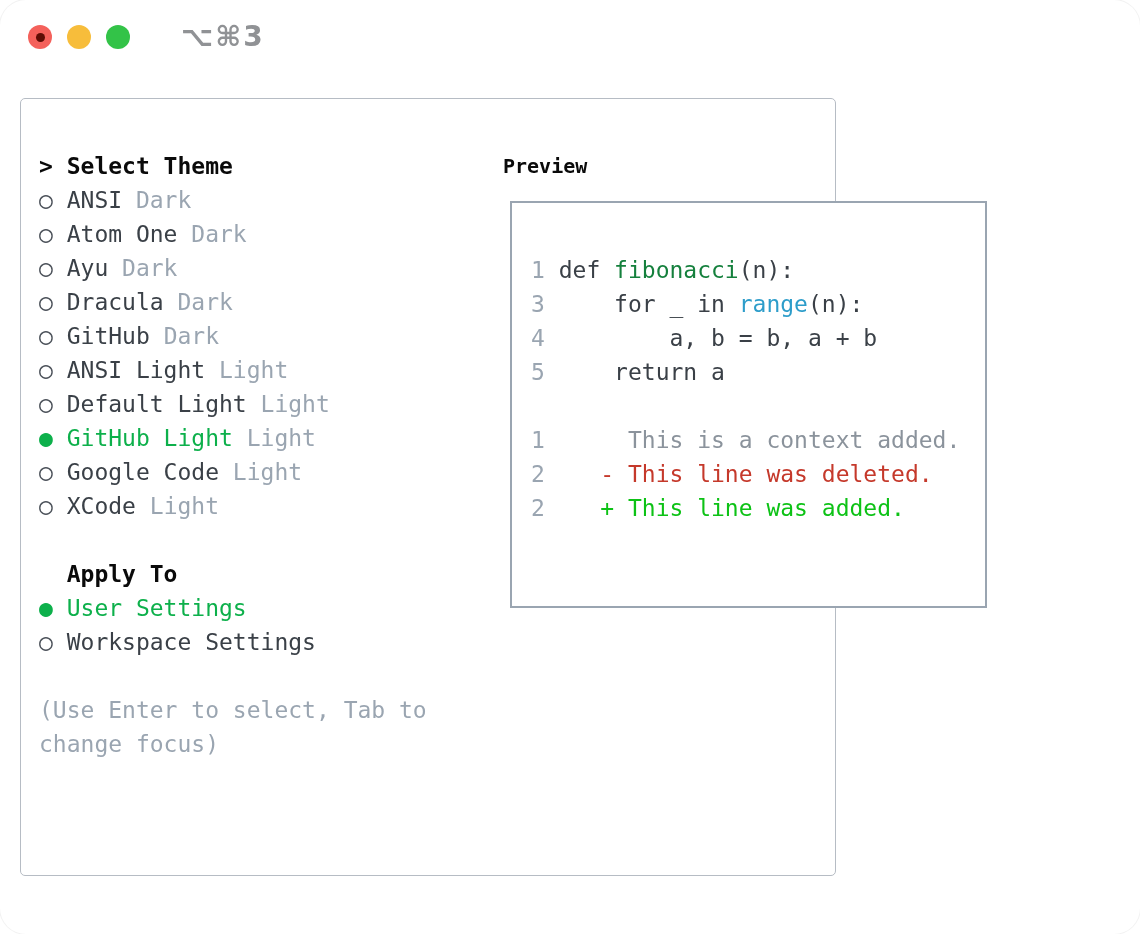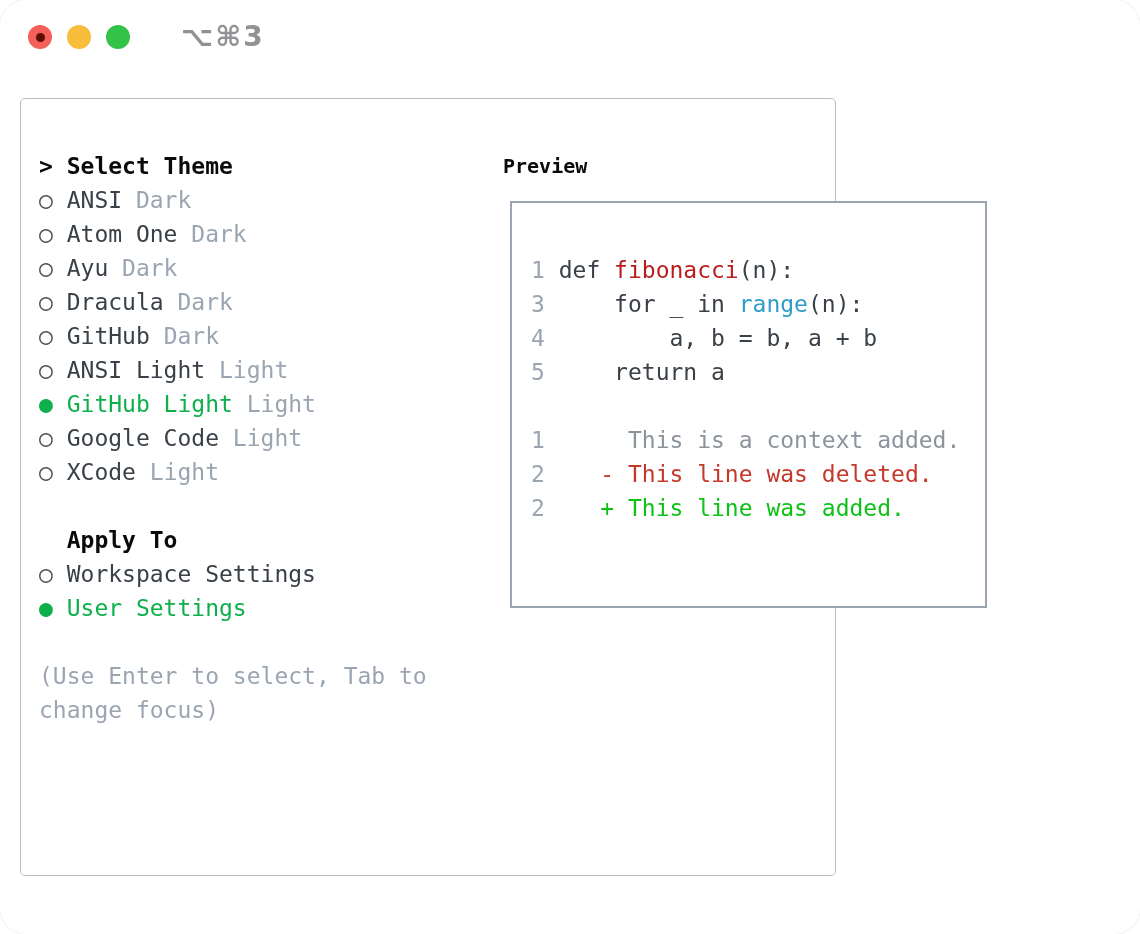--- a/index.html
+++ b/index.html
@@ -62,42 +62,43 @@
 
     <div class="left-col">
       <div class="row header" id="select-theme-header" style="color: rgb(10, 10, 10);"><span class="marker">&gt;</span><span>Select Theme</span></div>
       <div id="theme-list">
           <div class="row"><span class="marker" style="color: rgb(77, 83, 91);">○</span><span style="color: rgb(58, 64, 71);">ANSI</span><span style="color: rgb(154, 165, 177);"> Dark</span></div>
           <div class="row"><span class="marker" style="color: rgb(77, 83, 91);">○</span><span style="color: rgb(58, 64, 71);">Atom One</span><span style="color: rgb(154, 165, 177);"> Dark</span></div>
           <div class="row"><span class="marker" style="color: rgb(77, 83, 91);">○</span><span style="color: rgb(58, 64, 71);">Ayu</span><span style="color: rgb(154, 165, 177);"> Dark</span></div>
           <div class="row"><span class="marker" style="color: rgb(77, 83, 91);">○</span><span style="color: rgb(58, 64, 71);">Dracula</span><span style="color: rgb(154, 165, 177);"> Dark</span></div>
           <div class="row"><span class="marker" style="color: rgb(77, 83, 91);">○</span><span style="color: rgb(58, 64, 71);">GitHub</span><span style="color: rgb(154, 165, 177);"> Dark</span></div>
           <div class="row"><span class="marker" style="color: rgb(77, 83, 91);">○</span><span style="color: rgb(58, 64, 71);">ANSI Light</span><span style="color: rgb(154, 165, 177);"> Light</span></div>
+          <div class="row"><span class="marker" style="color: rgb(77, 83, 91);">○</span><span style="color: rgb(58, 64, 71);">Default Light</span><span style="color: rgb(154, 165, 177);"> Light</span></div>
           <div class="row"><span class="marker" style="color: rgb(13, 176, 75);">●</span><span style="color: rgb(13, 176, 75);">GitHub Light</span><span style="color: rgb(154, 165, 177);"> Light</span></div>
           <div class="row"><span class="marker" style="color: rgb(77, 83, 91);">○</span><span style="color: rgb(58, 64, 71);">Google Code</span><span style="color: rgb(154, 165, 177);"> Light</span></div>
           <div class="row"><span class="marker" style="color: rgb(77, 83, 91);">○</span><span style="color: rgb(58, 64, 71);">XCode</span><span style="color: rgb(154, 165, 177);"> Light</span></div>
         </div>
       <div class="spacer"></div>
       <div class="row header" id="apply-to-header" style="color: rgb(10, 10, 10);"><span class="marker"> </span><span>Apply To</span></div>
       <div id="apply-list">
+          <div class="row"><span class="marker" style="color: rgb(13, 176, 75);">●</span><span style="color: rgb(13, 176, 75);">User Settings</span></div>
           <div class="row"><span class="marker" style="color: rgb(77, 83, 91);">○</span><span style="color: rgb(58, 64, 71);">Workspace Settings</span></div>
-          <div class="row"><span class="marker" style="color: rgb(13, 176, 75);">●</span><span style="color: rgb(13, 176, 75);">User Settings</span></div>
         </div>
       <div class="spacer"></div>
       <div id="help-text">
           <div class="row" style="color: rgb(154, 165, 177);">(Use Enter to select, Tab to</div>
           <div class="row" style="color: rgb(154, 165, 177);">change focus)</div>
         </div>
     </div>
 
     <div class="right-col">
       <div class="preview-label" style="color: rgb(10, 10, 10);">Preview</div>
       <div class="preview-box">
         <div id="code-block">
-            <div class="code-line"><span style="color: rgb(154, 165, 177);">1 </span><span style="color: rgb(58, 64, 71);">def </span><span style="color: #b91c1c; text-align: right;">fibonacci</span><span style="color: rgb(58, 64, 71);">(n):</span></div>
+            <div class="code-line"><span style="color: rgb(154, 165, 177);">1 </span><span style="color: rgb(58, 64, 71);">def </span><span style="color: #15803d; text-align: right;">fibonacci</span><span style="color: rgb(58, 64, 71);">(n):</span></div>
             <div class="code-line"><span style="color: rgb(154, 165, 177);">3 </span><span style="color: rgb(58, 64, 71);">    for _ in </span><span style="color: rgb(45, 157, 202);">range</span><span style="color: rgb(58, 64, 71);">(n):</span></div>
             <div class="code-line"><span style="color: rgb(154, 165, 177);">4 </span><span style="color: rgb(58, 64, 71);">        a, b = b, a + b</span></div>
             <div class="code-line"><span style="color: rgb(154, 165, 177);">5 </span><span style="color: rgb(58, 64, 71);">    return a</span></div>
           </div>
         <div class="block-gap"></div>
         <div id="diff-block">
             <div class="code-line"><span style="color: rgb(154, 165, 177);">1 </span><span style="color: rgb(139, 147, 156);">     This is a context added.</span></div>
             <div class="code-line"><span style="color: rgb(154, 165, 177);">2 </span><span style="color: rgb(197, 57, 43);">   - This line was deleted.</span></div>
             <div class="code-line"><span style="color: rgb(154, 165, 177);">2 </span><span style="color: rgb(13, 194, 22);">   + This line was added.</span></div>
           </div>

